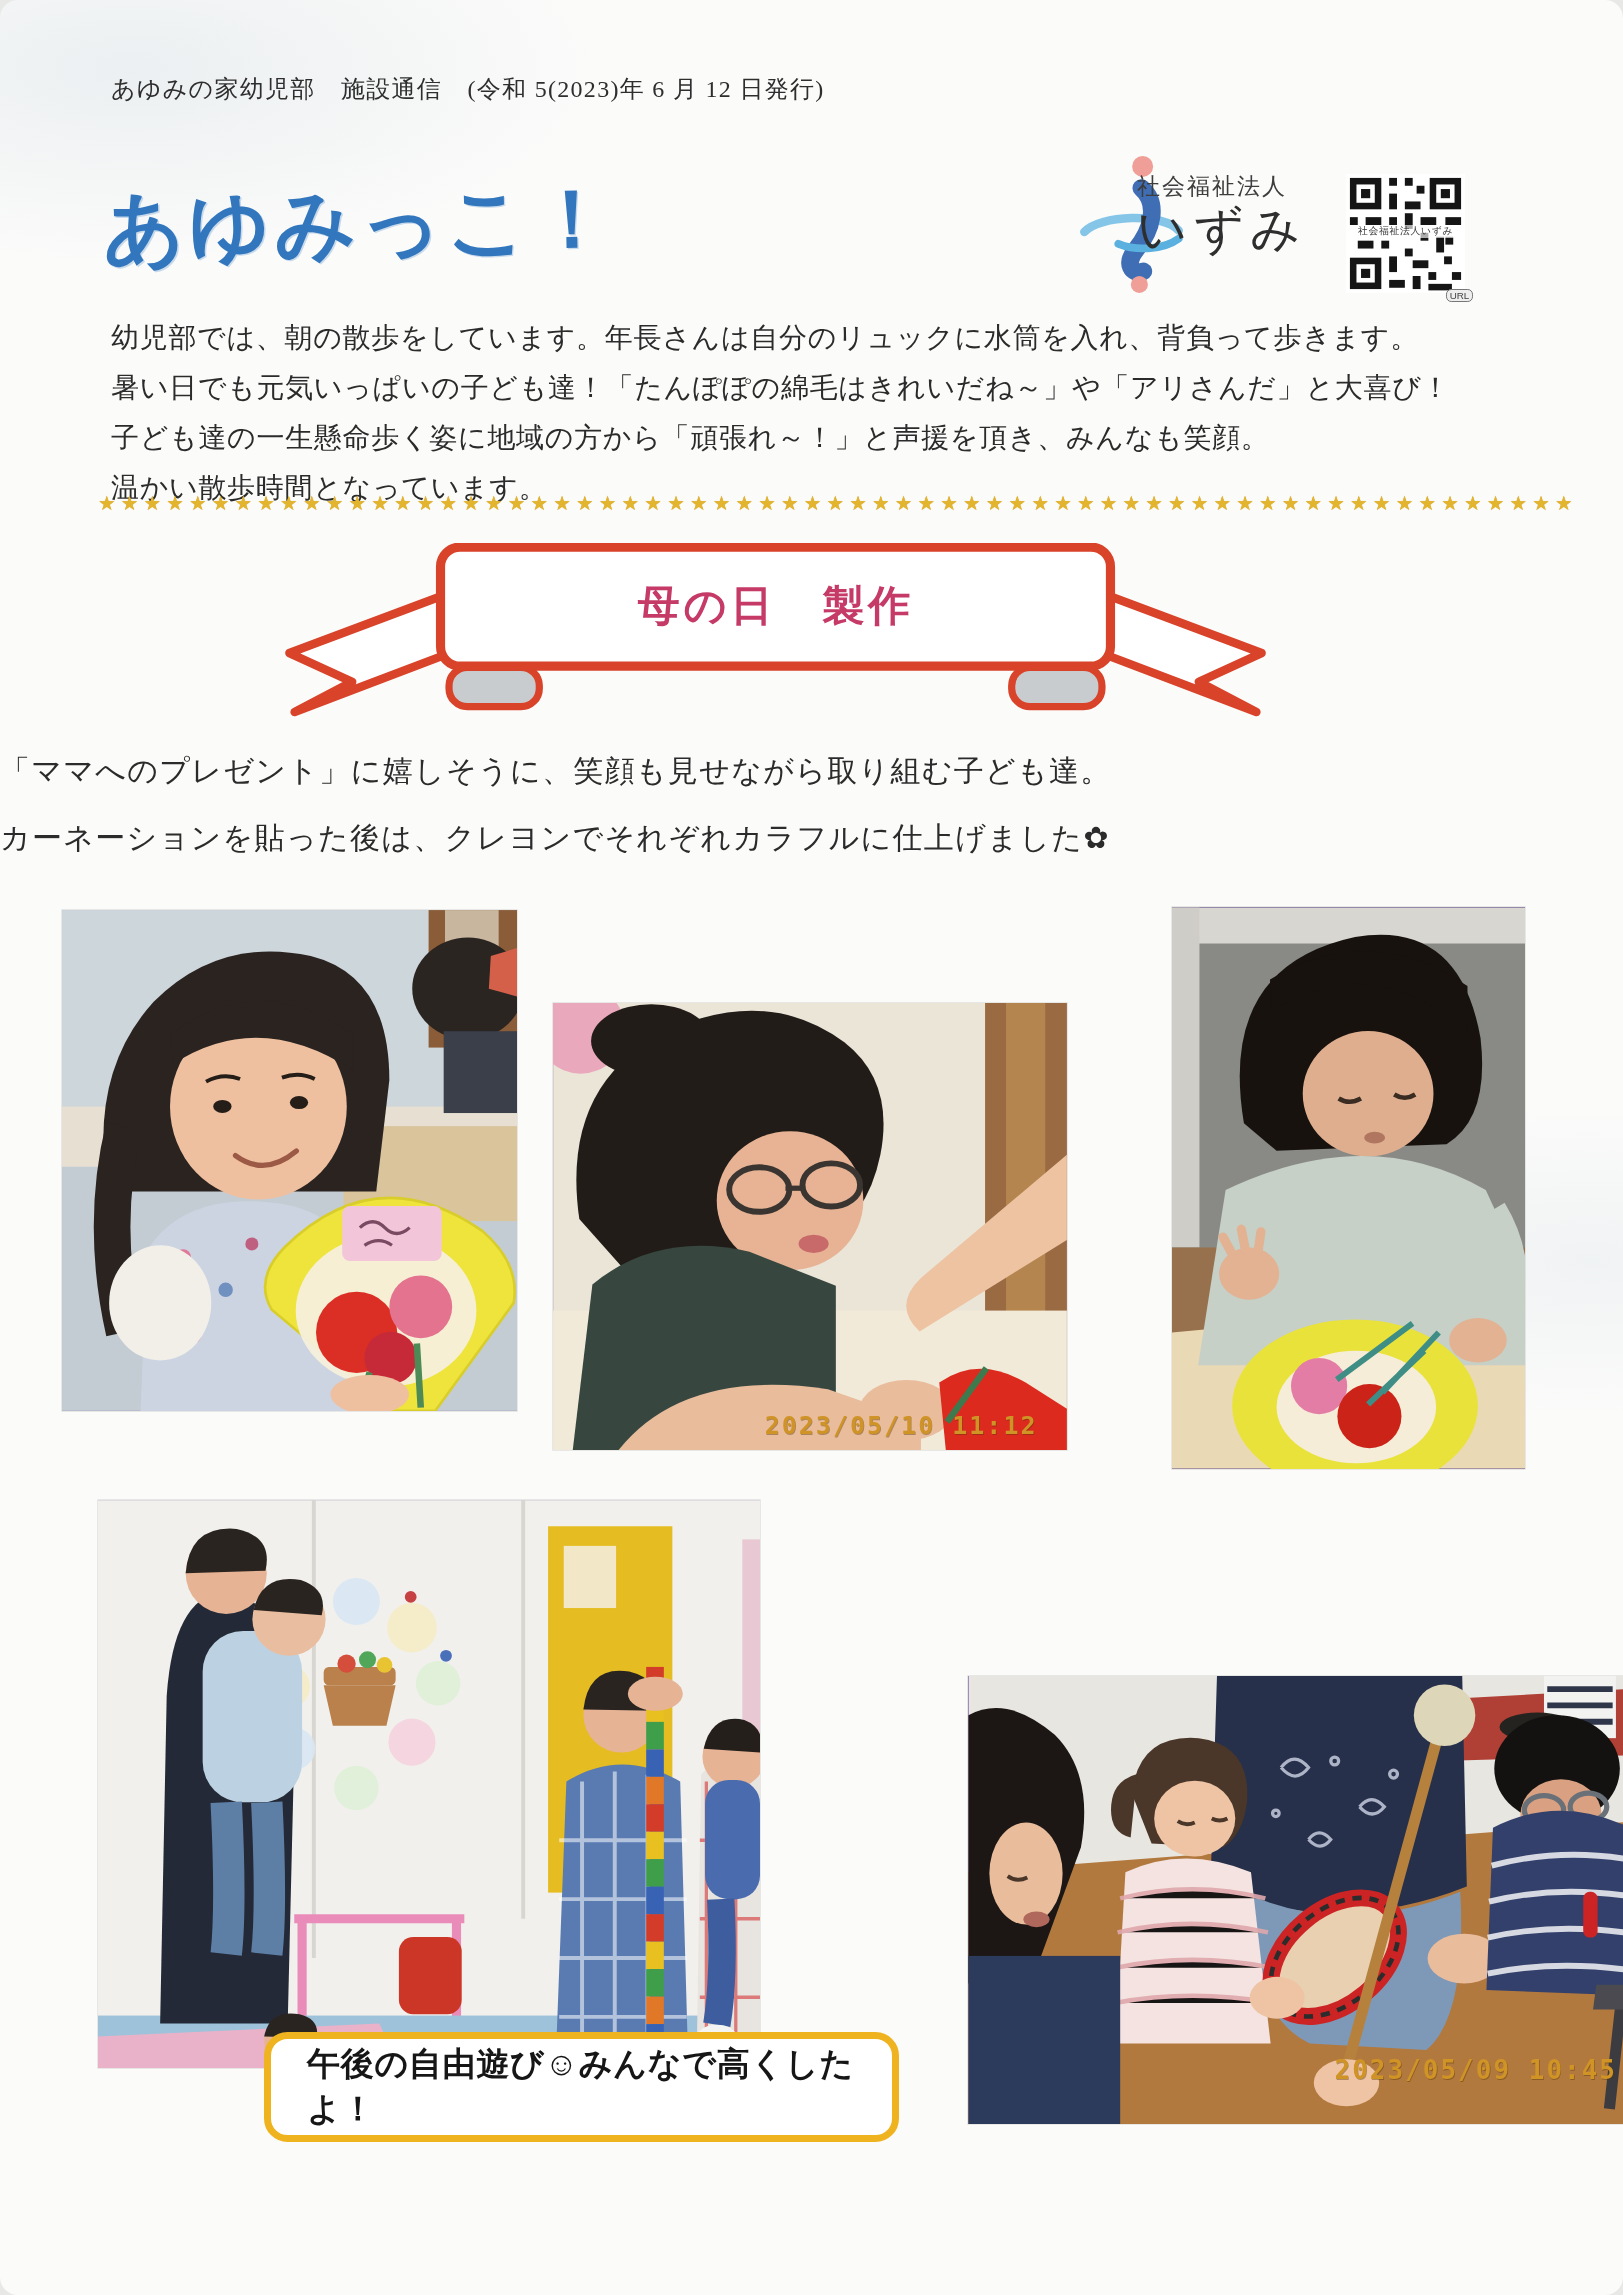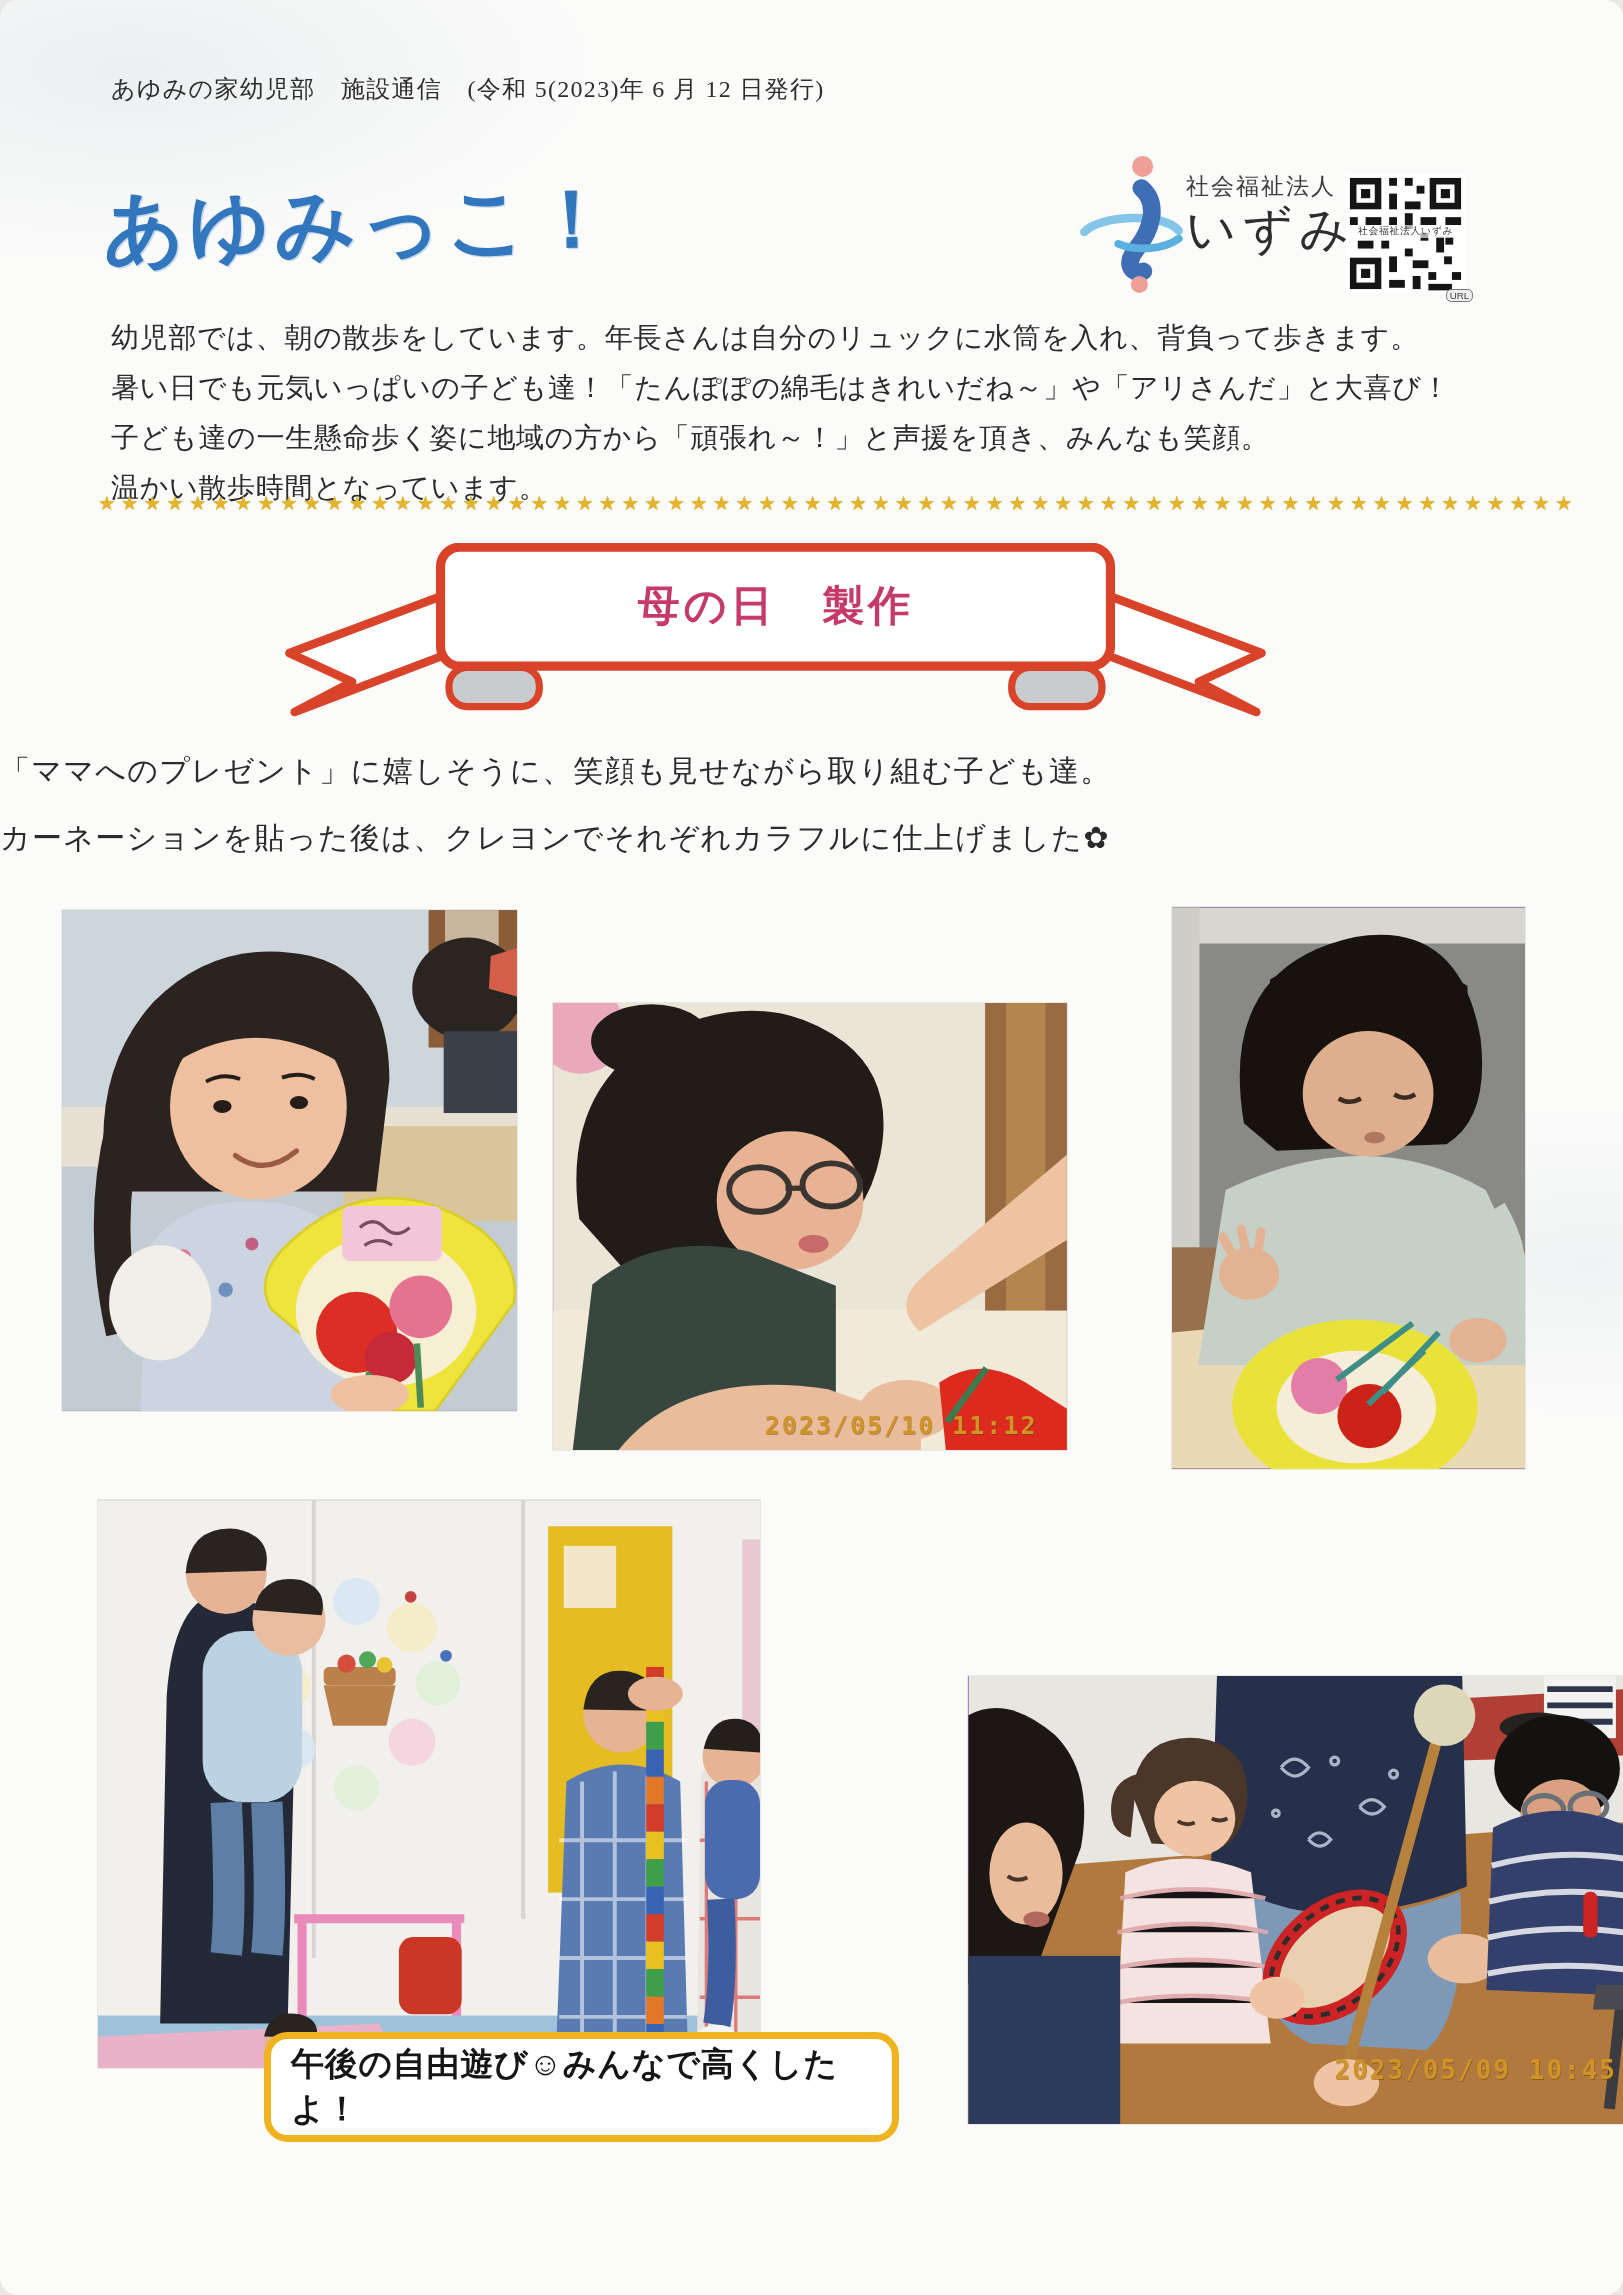--- a/index.html
+++ b/index.html
@@ -11,21 +11,21 @@
                radial-gradient(589px 262px at 98% 55%,rgba(190,205,215,.18),transparent 60%);
     pointer-events:none;}
   .abs{position:absolute;}
   
   .header-line{left:111px;top:73px;font-family:"Liberation Serif","DejaVu Serif",serif;
     font-size:24px;letter-spacing:1.3px;color:#2e2e2e;}
   .masthead{left:103px;top:171px;font-size:80px;font-weight:900;color:#3277be;
     letter-spacing:3.9px;transform:rotate(-1.2deg);text-shadow:1.3px 1.3px 0 rgba(50,119,190,.25);}
   
   .org-mark{left:1079px;top:152px;}
-  .org-text{left:1186px;top:175px;line-height:1;}
+  .org-text{left:1137px;top:175px;line-height:1;}
   .org-type{font-size:23px;color:#3d3d3d;letter-spacing:2px;}
   .org-name{font-size:49px;color:#2e2e2e;letter-spacing:6.5px;margin-top:6.5px;}
   .qr-wrap{left:1346px;top:174px;width:119px;height:119px;}
   .qr-overlay{position:absolute;left:2.6px;top:51px;width:114px;font-size:9.8px;color:#333;
     background:rgba(255,255,255,.65);text-align:center;letter-spacing:0.7px;}
   .qr-url{position:absolute;right:-7.9px;bottom:-9.2px;font-size:9.8px;color:#444;
     border:1.3px solid #777;border-radius:5.2px;padding:0 2.6px;background:#eee;}
   
   .intro{left:111px;top:313px;width:1414px;}
   .intro p{margin:0;font-size:28px;line-height:50px;letter-spacing:0.7px;}
@@ -44,21 +44,21 @@
     letter-spacing:2px;text-shadow:0.7px 0.7px 0 rgba(80,50,0,.4);font-family:"DejaVu Sans Mono","Liberation Mono",monospace;}
   
   .mt-box{left:812px;top:1485px;width:785px;height:201px;background:#fff;
     border:5.9px solid #e0702c;border-radius:29.5px;box-sizing:border-box;}
   .mt-head{position:absolute;left:58px;top:27.5px;font-size:50px;font-weight:500;color:#161616;}
   .mt-note{color:#2f7cbb;margin-right:3.9px;}
   .mt-sub{position:absolute;left:39px;top:130px;font-size:31px;font-weight:500;color:#1d1d1d;letter-spacing:0.7px;}
   
   .caption-box{left:264px;top:2032px;width:635px;height:110px;background:#fff;
     border:7.2px solid #f0b320;border-radius:23.6px;box-sizing:border-box;z-index:5;
-    display:flex;align-items:center;padding-left:20px;}
+    display:flex;align-items:center;padding-left:36px;}
   .caption-text{font-size:33px;font-weight:600;color:#161616;letter-spacing:0.7px;}
 </style>
 </head>
 <body>
 
 <div id="page">
 
   <div class="abs header-line">あゆみの家幼児部　施設通信　(令和 5(2023)年 6 月 12 日発行)</div>
 
   <div class="abs masthead">あゆみっこ！</div>

